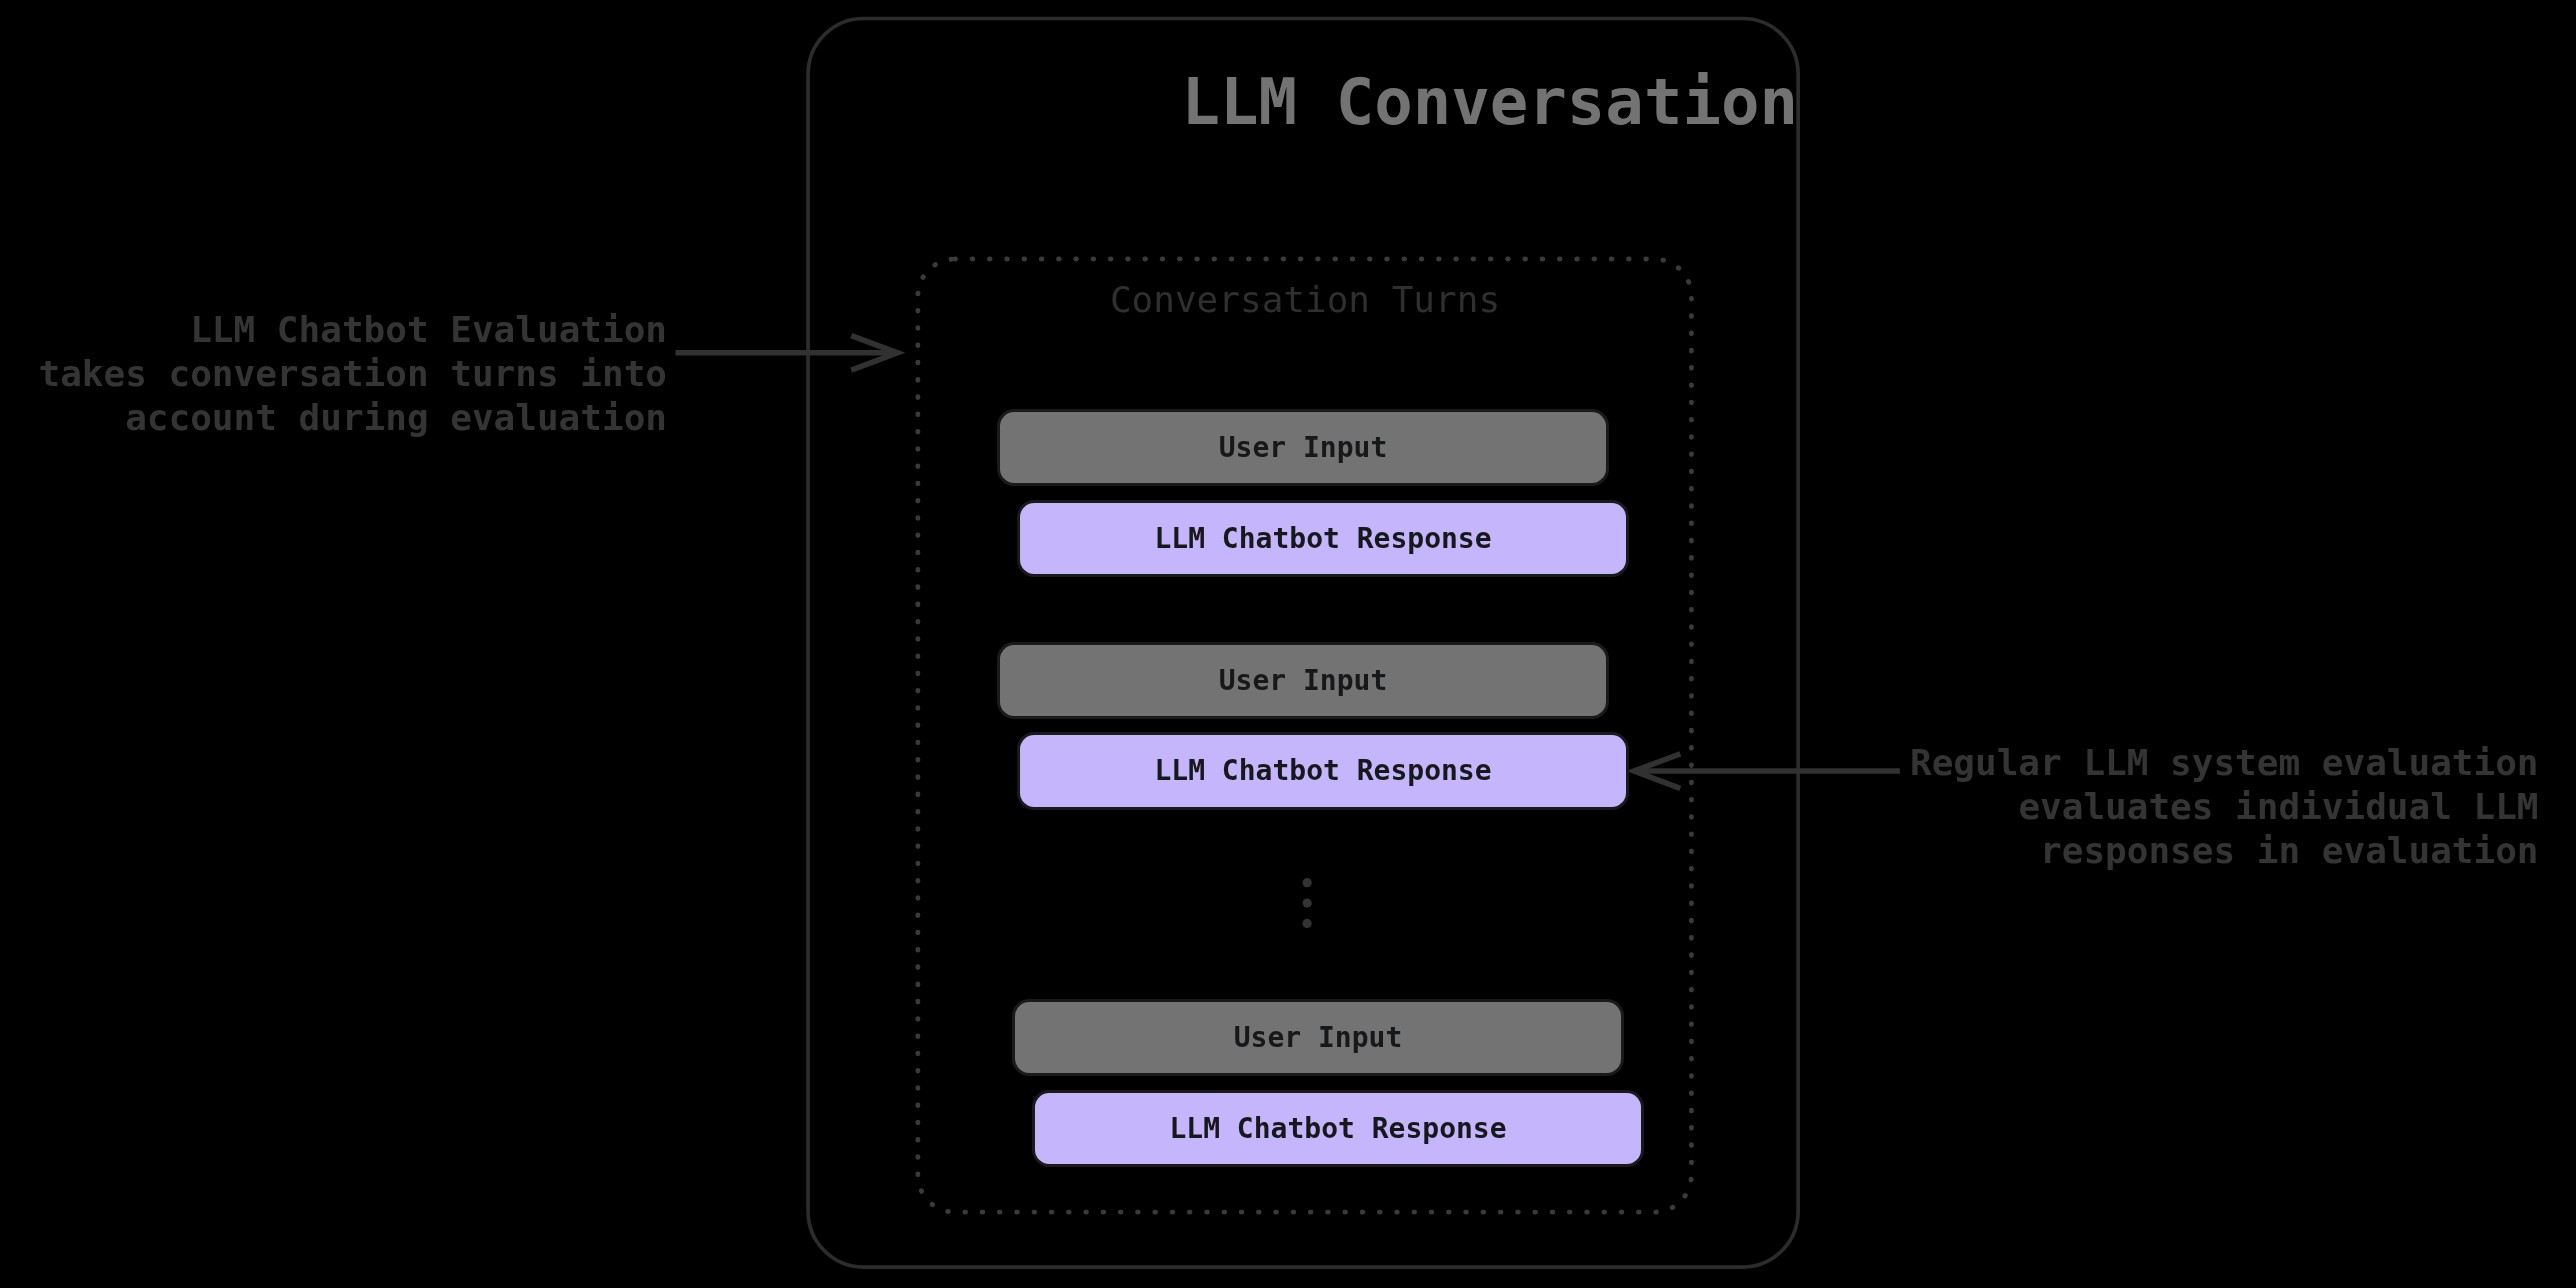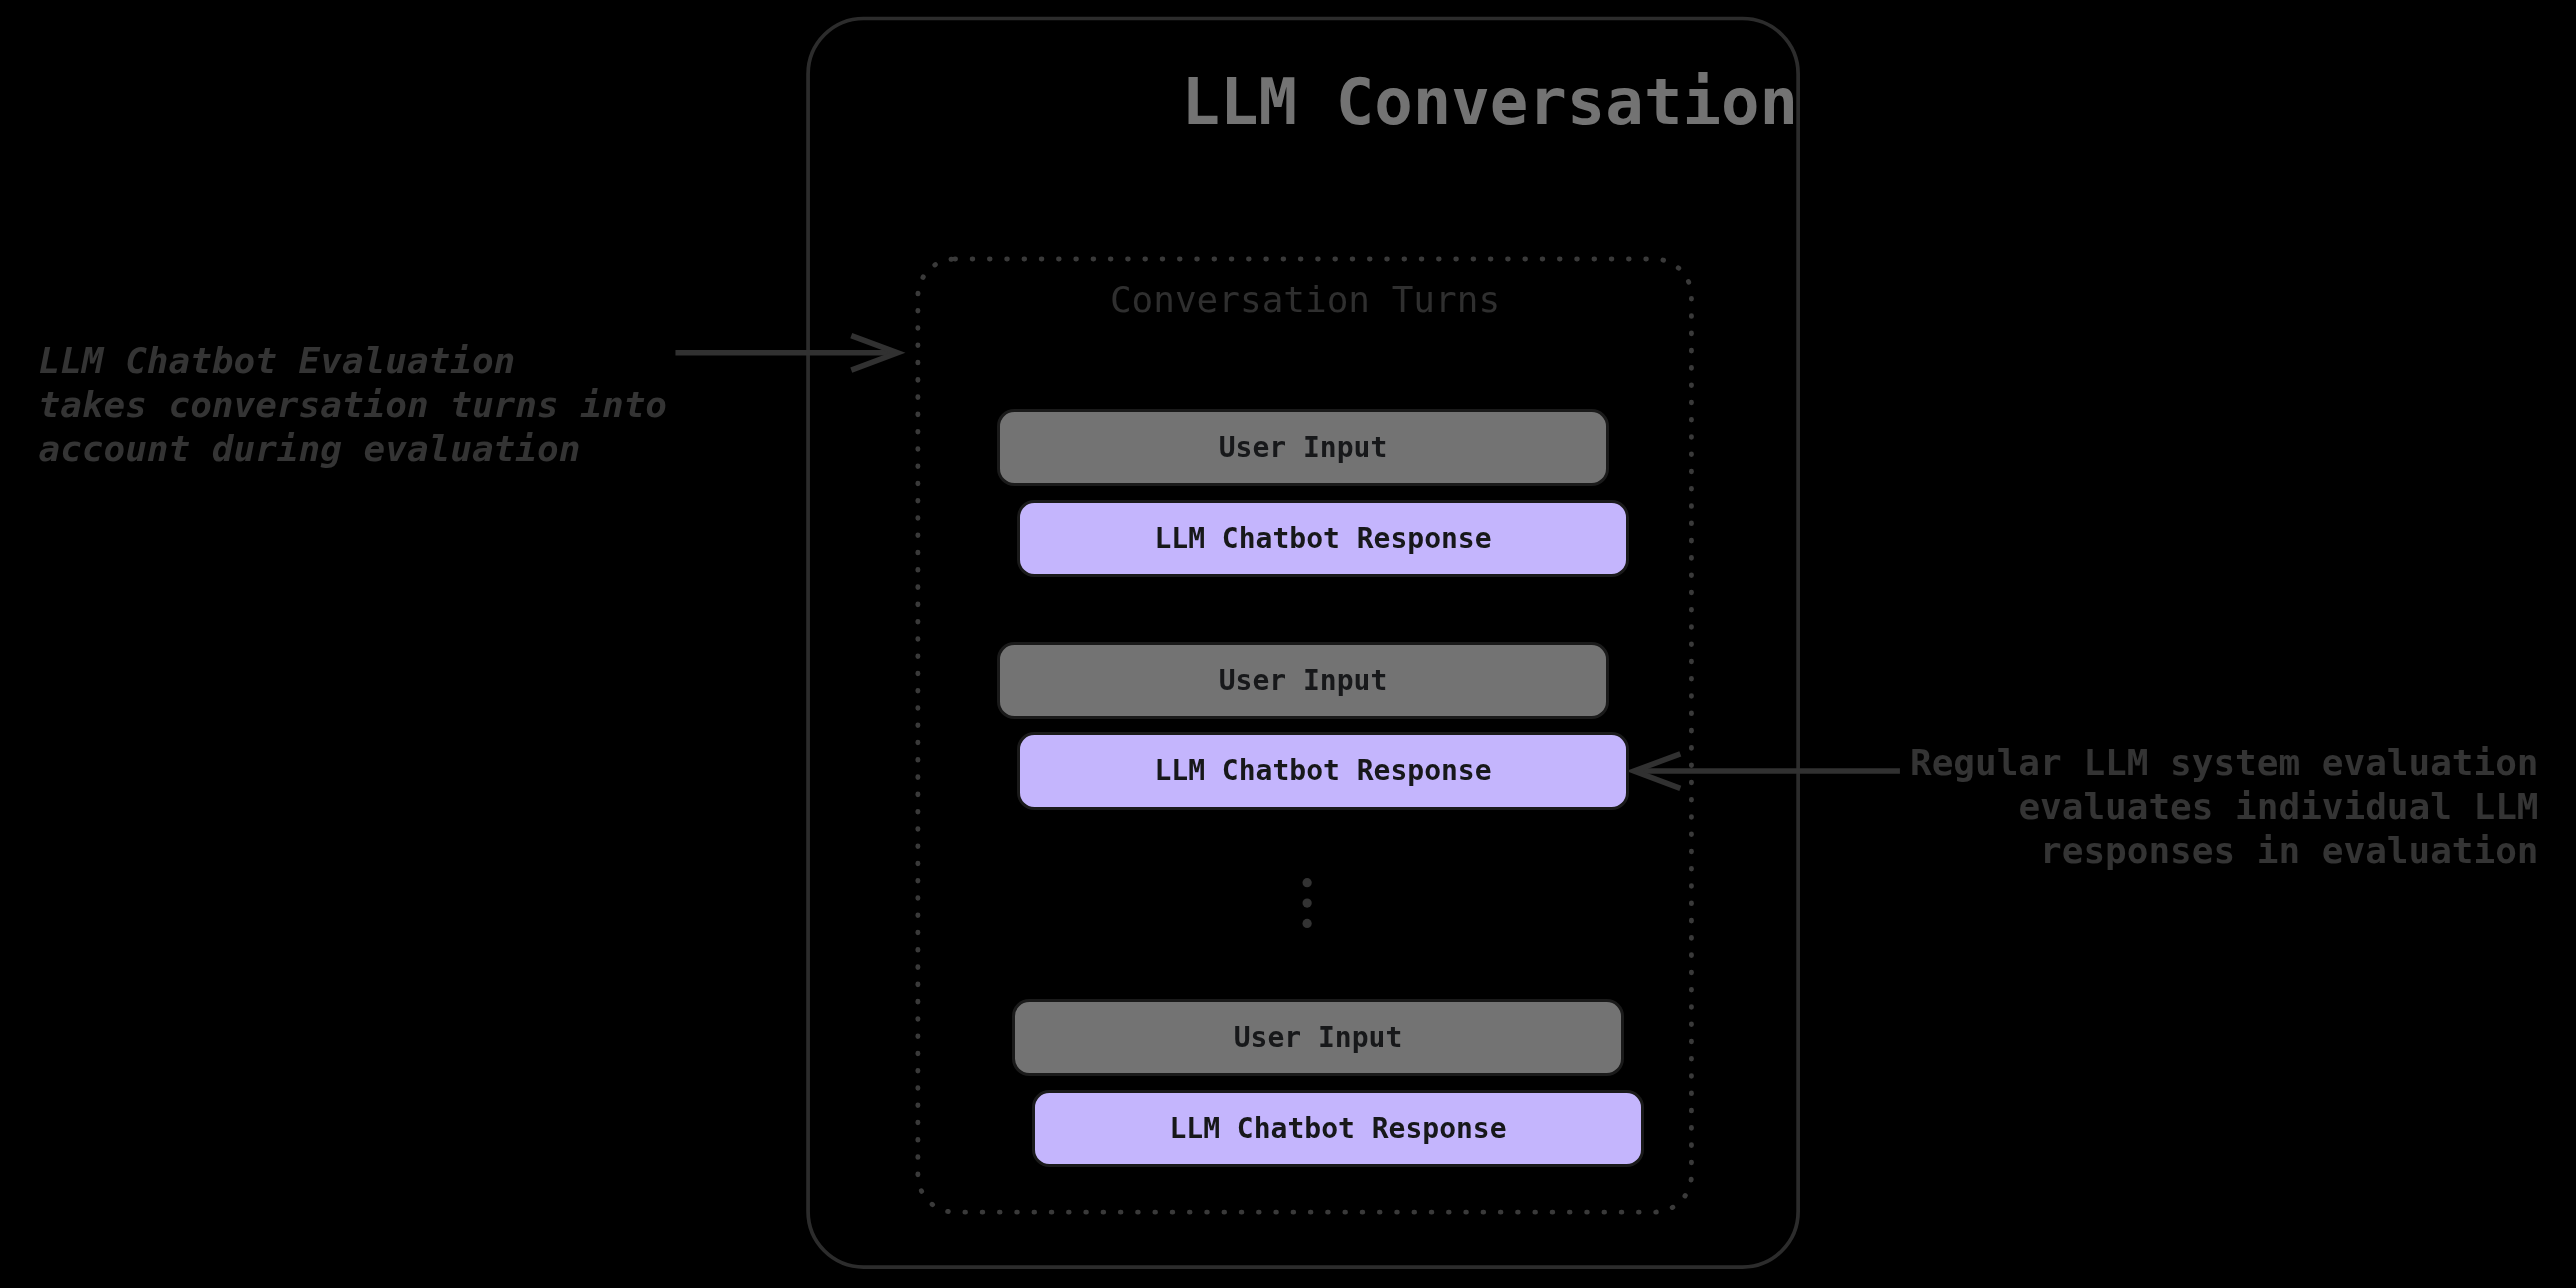--- a/index.html
+++ b/index.html
@@ -76,23 +76,23 @@
 
   .annotation {
     position: absolute;
     font-size: 36px;
     font-weight: bold;
     color: #343434;
     line-height: 44px;
     white-space: nowrap;
   }
   .annotation-left {
-    top: 339px;
+    top: 308px;
     right: 1909px;
-    font-style: italic;
+    text-align: right;
   }
   .annotation-right {
     top: 741px;
     left: 1910px;
     text-align: right;
   }
 </style>
 </head>
 <body>
 

